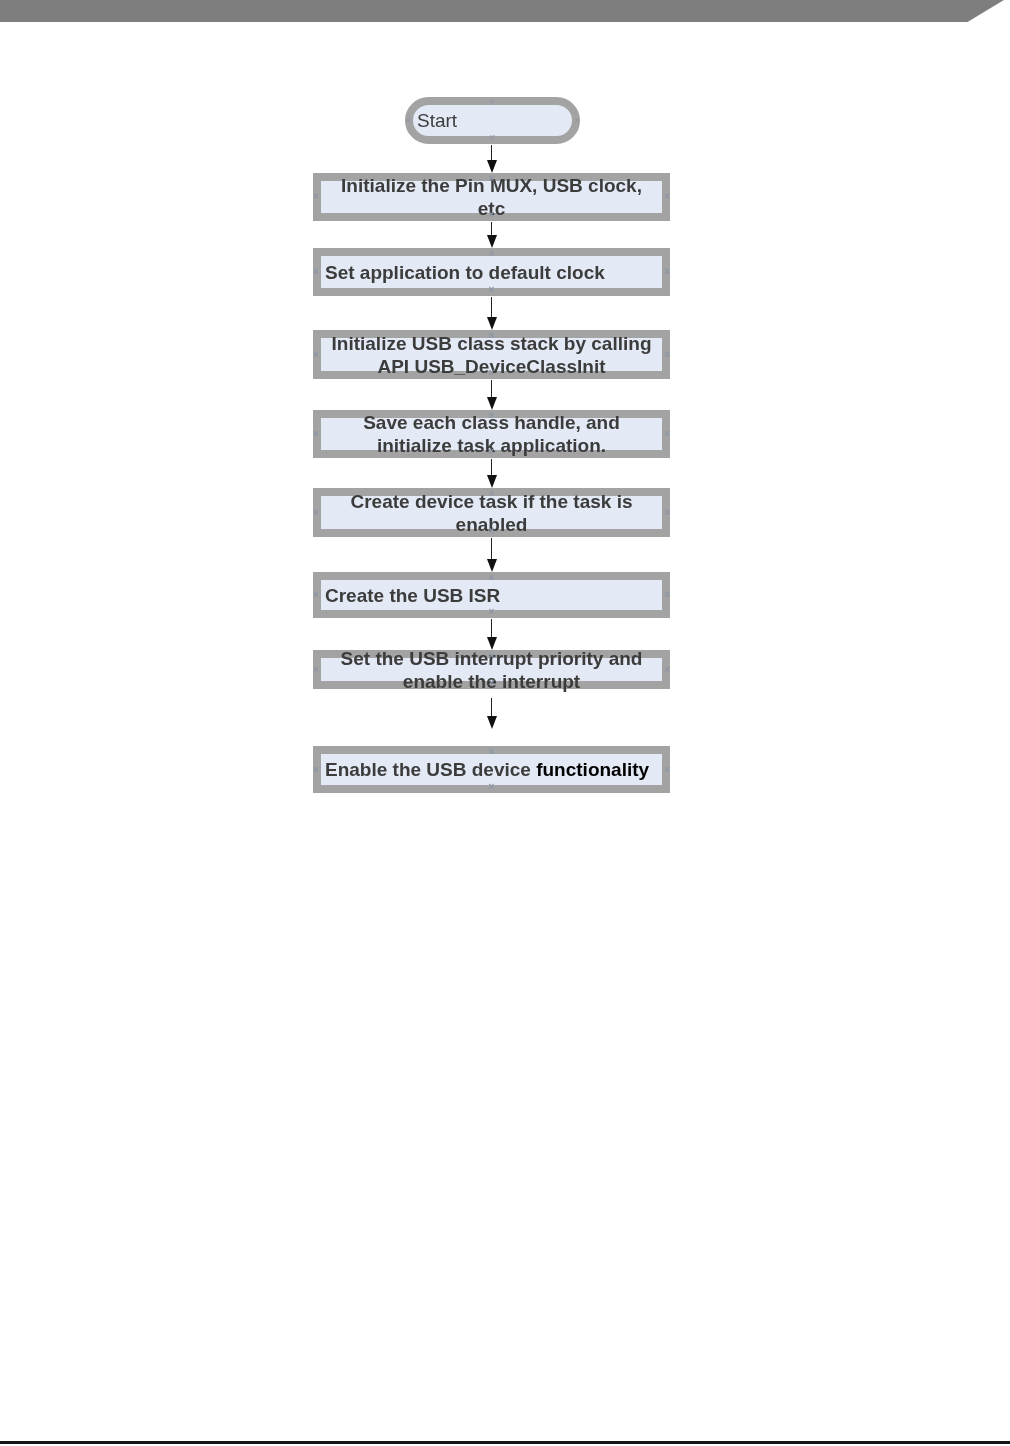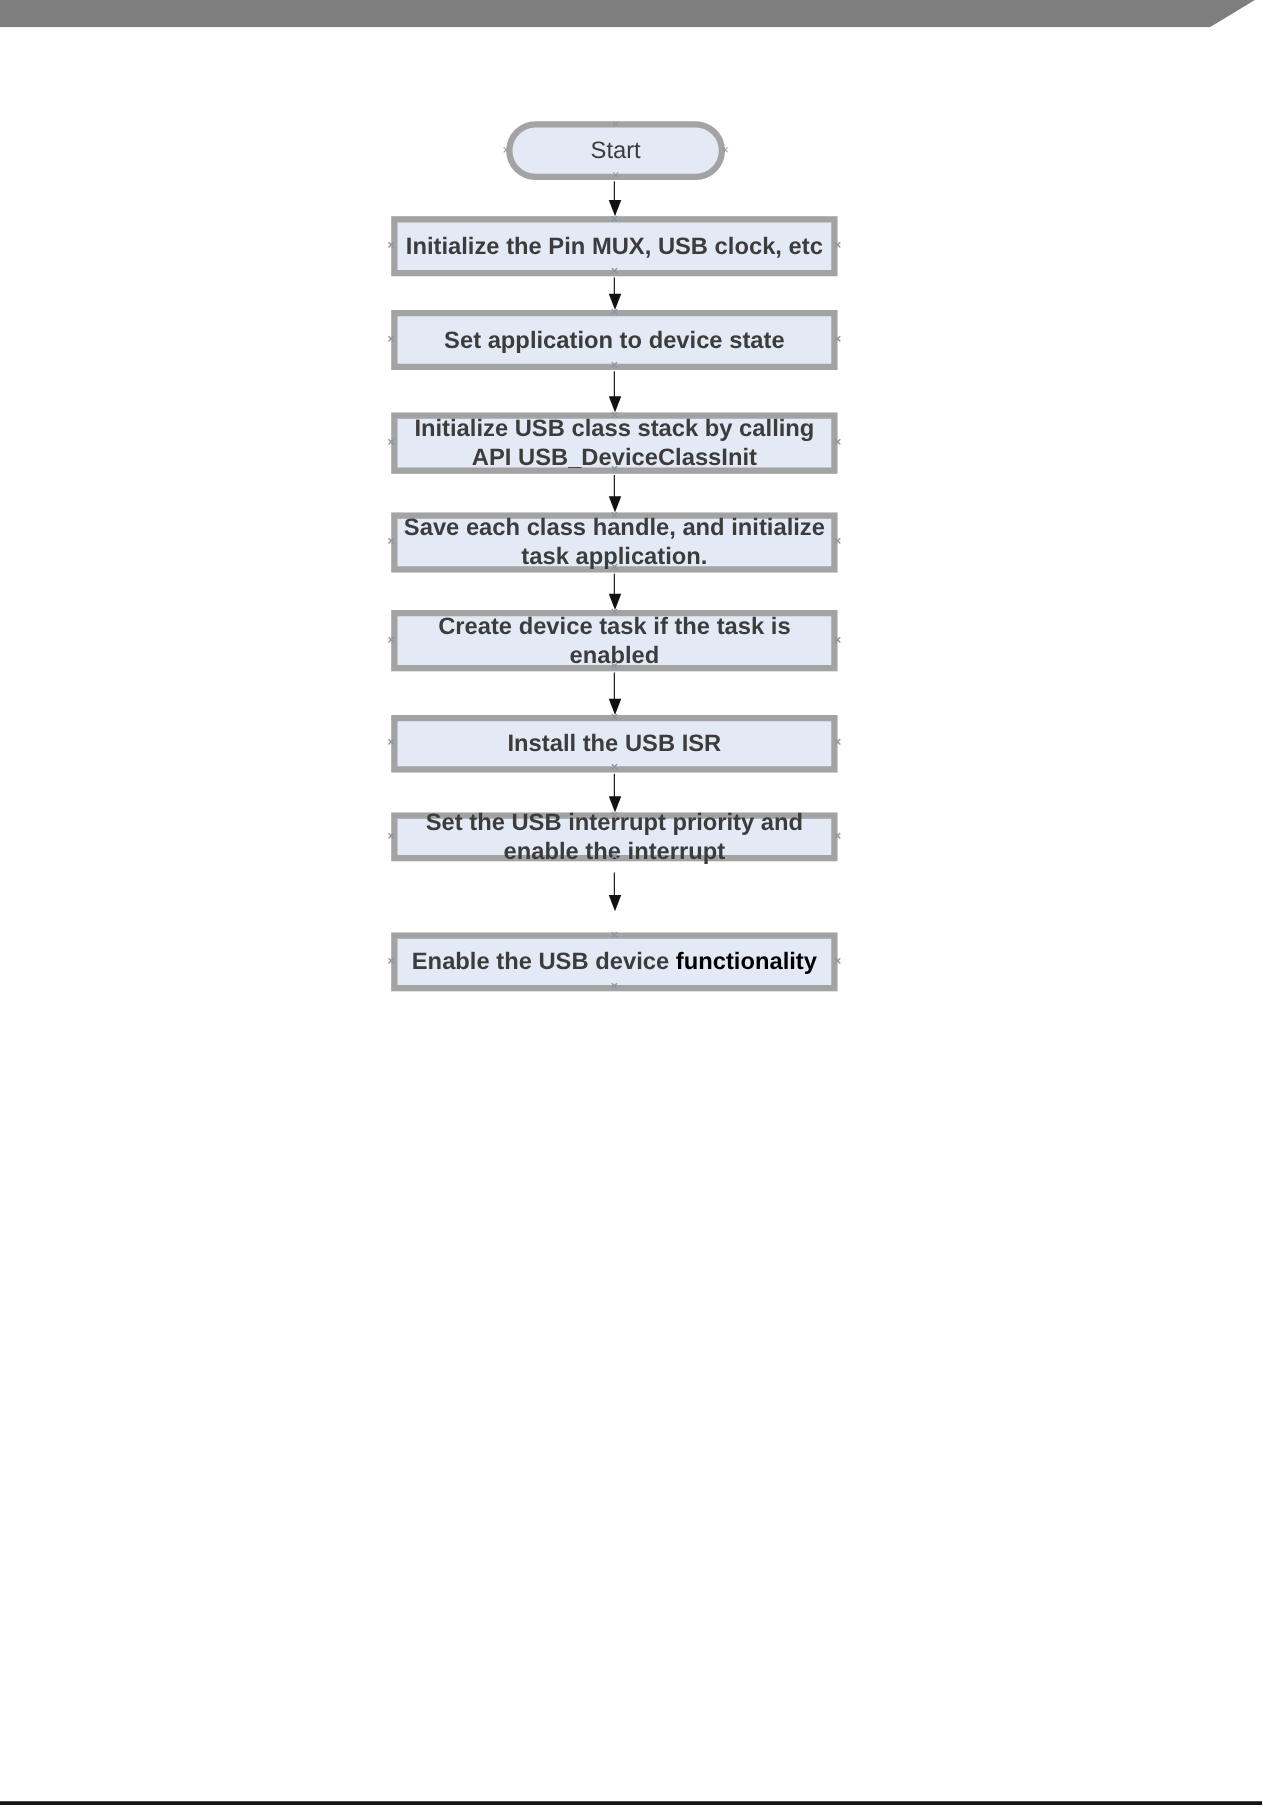--- a/index.html
+++ b/index.html
@@ -22,22 +22,22 @@
   .footer-line{
     position:absolute;left:0;top:1441px;
     width:1010px;height:3px;
     background:#141414;
   }
   
   .node{
     position:absolute;
     box-sizing:border-box;
     background:#e3eaf5;
-    border:5px solid #a3a3a3;
-    display:flex;align-items:center;justify-content:center;
+    border:8px solid #a3a3a3;
+    display:flex;align-items:center;
     text-align:center;
     color:#3c3c3c;
     font-size:19px;line-height:23px;
   }
   .node .label{padding:0 4px;}
   .terminator{
     left:405px;top:97px;width:175px;height:47px;
     border-radius:24px;
   }
   .process{left:313px;width:357px;font-weight:bold;}
@@ -98,21 +98,21 @@
       <i class="cp l"></i>
       <i class="cp r"></i>
     </div>
 
     <div class="arrow" style="top:222px;height:26px">
       <i class="stem"></i>
         <i class="head"></i>
     </div>
 
     <div class="node process" style="top:248px;height:48px">
-      <span class="label">Set application to device state</span>
+      <span class="label">Set application to default clock</span>
       <i class="cp t"></i>
       <i class="cp b"></i>
       <i class="cp l"></i>
       <i class="cp r"></i>
     </div>
 
     <div class="arrow" style="top:297px;height:33px">
       <i class="stem"></i>
         <i class="head"></i>
     </div>
@@ -150,21 +150,21 @@
       <i class="cp l"></i>
       <i class="cp r"></i>
     </div>
 
     <div class="arrow" style="top:538px;height:34px">
       <i class="stem"></i>
         <i class="head"></i>
     </div>
 
     <div class="node process" style="top:572px;height:46px">
-      <span class="label">Install the USB ISR</span>
+      <span class="label">Create the USB ISR</span>
       <i class="cp t"></i>
       <i class="cp b"></i>
       <i class="cp l"></i>
       <i class="cp r"></i>
     </div>
 
     <div class="arrow" style="top:619px;height:31px">
       <i class="stem"></i>
         <i class="head"></i>
     </div>

